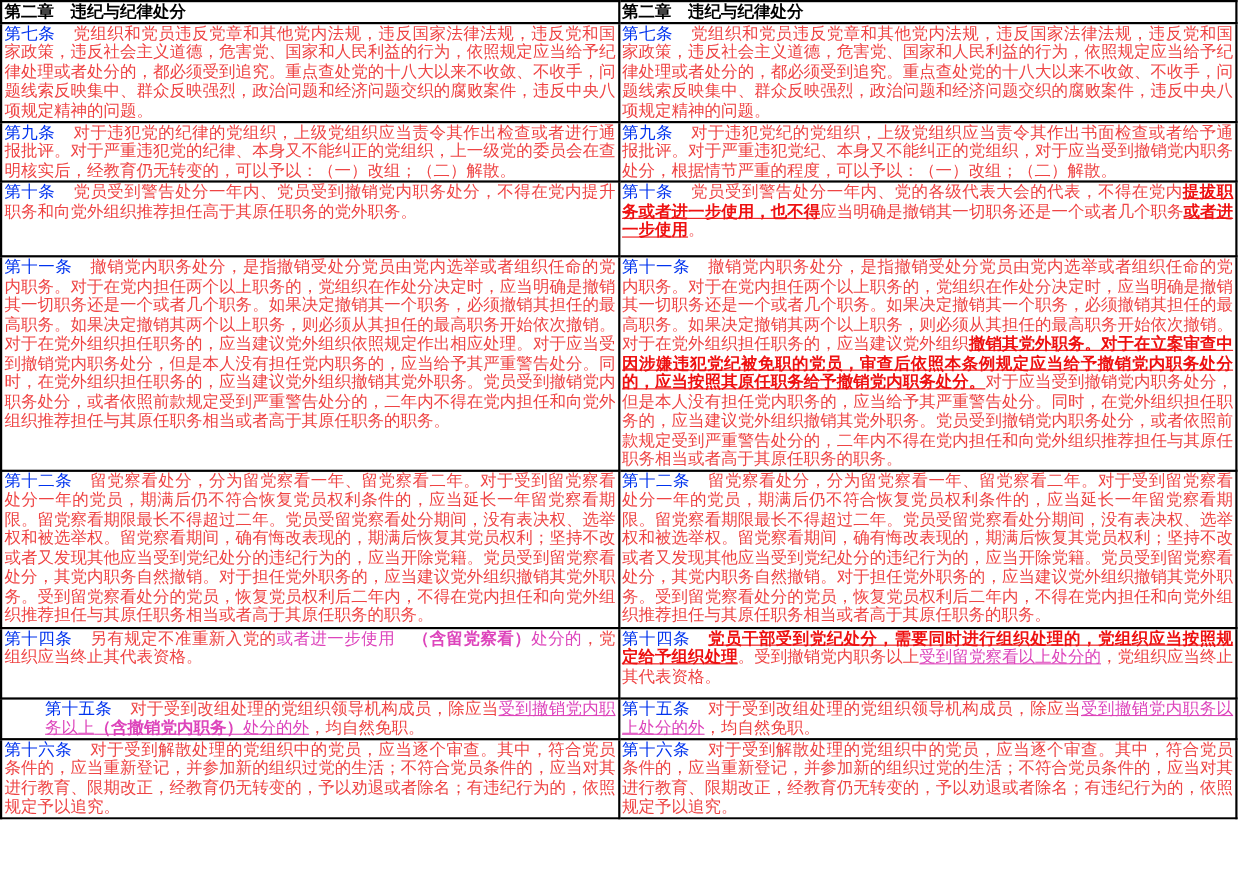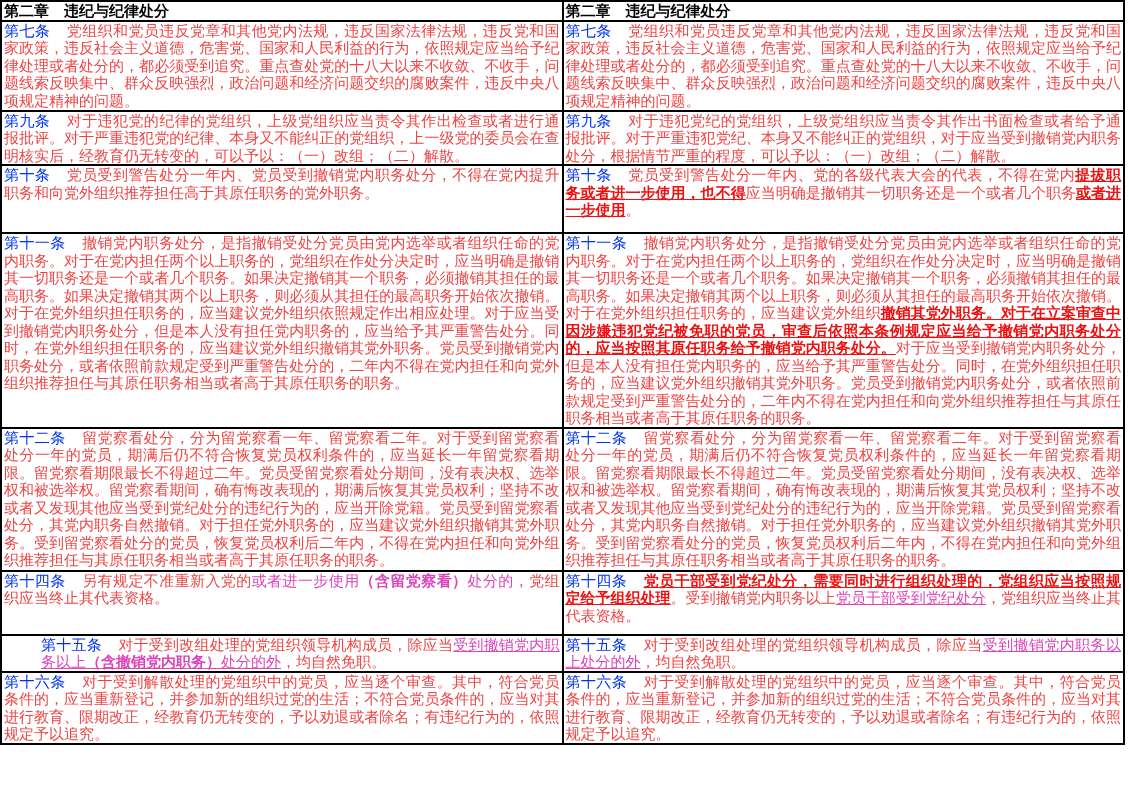--- a/index.html
+++ b/index.html
@@ -21,21 +21,21 @@
     font-weight:bold;
     text-align:center;
     height:16px;
     line-height:16px;
     padding:0;
   }
   .art-num{color:#0033ee;font-weight:normal;margin-right:1.1em;white-space:nowrap;}
   .seg-n{color:#ef4444;}
   .seg-r{color:#ee1111;font-weight:bold;text-decoration:underline;}
   .seg-m{color:#dd44bb;}
-  .seg-mb{color:#dd44bb;font-weight:bold;}
+  .seg-mb{color:#dd44bb;font-weight:bold;margin-left:16px;}
   .seg-mu{color:#dd44bb;text-decoration:underline;}
   .seg-mbu{color:#dd44bb;font-weight:bold;text-decoration:underline;}
 </style>
 </head>
 <body>
 
 <table id="doc">
   <tbody id="doc-body">
     <tr>
       <td class="header-cell">第二章　违纪与纪律处分</td>
@@ -56,21 +56,21 @@
       <tr>
         <td style="height: 189px;"><span class="art-num">第十一条</span><span class="seg-n">撤销党内职务处分，是指撤销受处分党员由党内选举或者组织任命的党内职务。对于在党内担任两个以上职务的，党组织在作处分决定时，应当明确是撤销其一切职务还是一个或者几个职务。如果决定撤销其一个职务，必须撤销其担任的最高职务。如果决定撤销其两个以上职务，则必须从其担任的最高职务开始依次撤销。对于在党外组织担任职务的，应当建议党外组织依照规定作出相应处理。对于应当受到撤销党内职务处分，但是本人没有担任党内职务的，应当给予其严重警告处分。同时，在党外组织担任职务的，应当建议党外组织撤销其党外职务。党员受到撤销党内职务处分，或者依照前款规定受到严重警告处分的，二年内不得在党内担任和向党外组织推荐担任与其原任职务相当或者高于其原任职务的职务。</span></td>
         <td style="height: 189px;"><span class="art-num">第十一条</span><span class="seg-n">撤销党内职务处分，是指撤销受处分党员由党内选举或者组织任命的党内职务。对于在党内担任两个以上职务的，党组织在作处分决定时，应当明确是撤销其一切职务还是一个或者几个职务。如果决定撤销其一个职务，必须撤销其担任的最高职务。如果决定撤销其两个以上职务，则必须从其担任的最高职务开始依次撤销。对于在党外组织担任职务的，应当建议党外组织</span><span class="seg-r">撤销其党外职务。对于在立案审查中因涉嫌违犯党纪被免职的党员，审查后依照本条例规定应当给予撤销党内职务处分的，应当按照其原任职务给予撤销党内职务处分。</span><span class="seg-n">对于应当受到撤销党内职务处分，但是本人没有担任党内职务的，应当给予其严重警告处分。同时，在党外组织担任职务的，应当建议党外组织撤销其党外职务。党员受到撤销党内职务处分，或者依照前款规定受到严重警告处分的，二年内不得在党内担任和向党外组织推荐担任与其原任职务相当或者高于其原任职务的职务。</span></td>
       </tr>
       <tr>
         <td style="height: 141px;"><span class="art-num">第十二条</span><span class="seg-n">留党察看处分，分为留党察看一年、留党察看二年。对于受到留党察看处分一年的党员，期满后仍不符合恢复党员权利条件的，应当延长一年留党察看期限。留党察看期限最长不得超过二年。党员受留党察看处分期间，没有表决权、选举权和被选举权。留党察看期间，确有悔改表现的，期满后恢复其党员权利；坚持不改或者又发现其他应当受到党纪处分的违纪行为的，应当开除党籍。党员受到留党察看处分，其党内职务自然撤销。对于担任党外职务的，应当建议党外组织撤销其党外职务。受到留党察看处分的党员，恢复党员权利后二年内，不得在党内担任和向党外组织推荐担任与其原任职务相当或者高于其原任职务的职务。</span></td>
         <td style="height: 141px;"><span class="art-num">第十二条</span><span class="seg-n">留党察看处分，分为留党察看一年、留党察看二年。对于受到留党察看处分一年的党员，期满后仍不符合恢复党员权利条件的，应当延长一年留党察看期限。留党察看期限最长不得超过二年。党员受留党察看处分期间，没有表决权、选举权和被选举权。留党察看期间，确有悔改表现的，期满后恢复其党员权利；坚持不改或者又发现其他应当受到党纪处分的违纪行为的，应当开除党籍。党员受到留党察看处分，其党内职务自然撤销。对于担任党外职务的，应当建议党外组织撤销其党外职务。受到留党察看处分的党员，恢复党员权利后二年内，不得在党内担任和向党外组织推荐担任与其原任职务相当或者高于其原任职务的职务。</span></td>
       </tr>
       <tr>
         <td style="height: 62px;"><span class="art-num">第十四条</span><span class="seg-n">另有规定不准重新入党的</span><span class="seg-m">或者进一步使用</span><span class="seg-mb">（含留党察看）</span><span class="seg-m">处分的</span><span class="seg-n">，党组织应当终止其代表资格。</span></td>
-        <td style="height: 62px;"><span class="art-num">第十四条</span><span class="seg-r">党员干部受到党纪处分，需要同时进行组织处理的，党组织应当按照规定给予组织处理</span><span class="seg-n">。受到撤销党内职务以上</span><span class="seg-mu">党员干部受到党纪处分</span><span class="seg-n">，党组织应当终止其代表资格。</span></td>
+        <td style="height: 62px;"><span class="art-num">第十四条</span><span class="seg-r">党员干部受到党纪处分，需要同时进行组织处理的，党组织应当按照规定给予组织处理</span><span class="seg-n">。受到撤销党内职务以上</span><span class="seg-mu">受到留党察看以上处分的</span><span class="seg-n">，党组织应当终止其代表资格。</span></td>
       </tr>
       <tr>
         <td style="height: 34px; padding-left: 39px;"><span class="art-num">第十五条</span><span class="seg-n">对于受到改组处理的党组织领导机构成员，除应当</span><span class="seg-mu">受到撤销党内职务以上</span><span class="seg-mbu">（含撤销党内职务）</span><span class="seg-mu">处分的外</span><span class="seg-n">，均自然免职。</span></td>
         <td style="height: 34px;"><span class="art-num">第十五条</span><span class="seg-n">对于受到改组处理的党组织领导机构成员，除应当</span><span class="seg-mu">受到撤销党内职务以上处分的外</span><span class="seg-n">，均自然免职。</span></td>
       </tr>
       <tr>
         <td style="height: 69px;"><span class="art-num">第十六条</span><span class="seg-n">对于受到解散处理的党组织中的党员，应当逐个审查。其中，符合党员条件的，应当重新登记，并参加新的组织过党的生活；不符合党员条件的，应当对其进行教育、限期改正，经教育仍无转变的，予以劝退或者除名；有违纪行为的，依照规定予以追究。</span></td>
         <td style="height: 69px;"><span class="art-num">第十六条</span><span class="seg-n">对于受到解散处理的党组织中的党员，应当逐个审查。其中，符合党员条件的，应当重新登记，并参加新的组织过党的生活；不符合党员条件的，应当对其进行教育、限期改正，经教育仍无转变的，予以劝退或者除名；有违纪行为的，依照规定予以追究。</span></td>
       </tr>
     </tbody>

